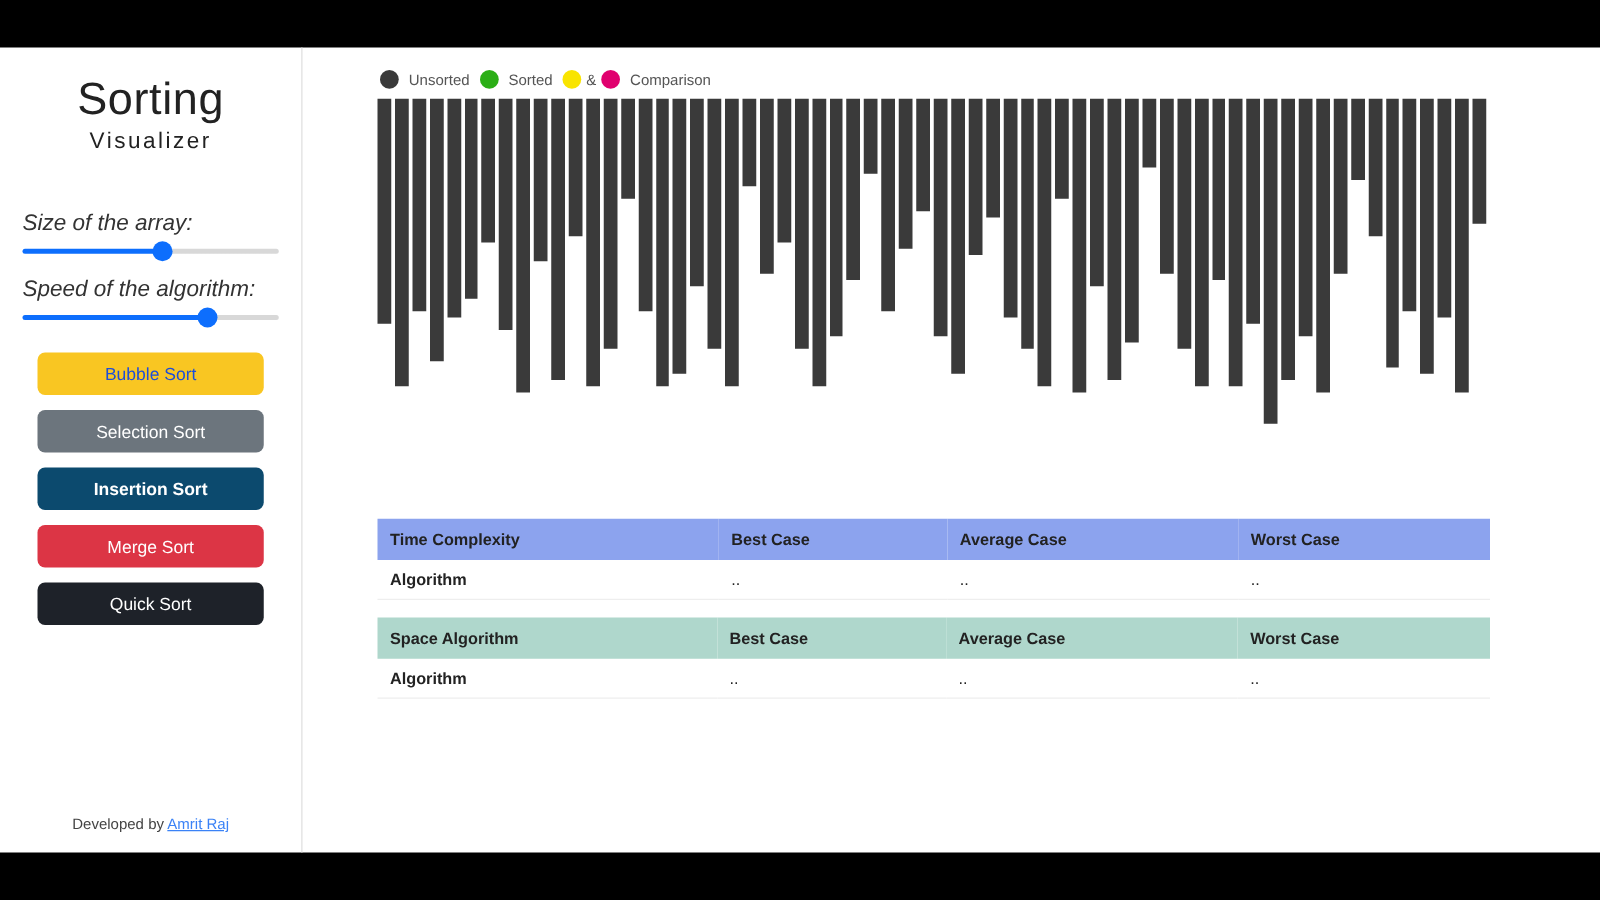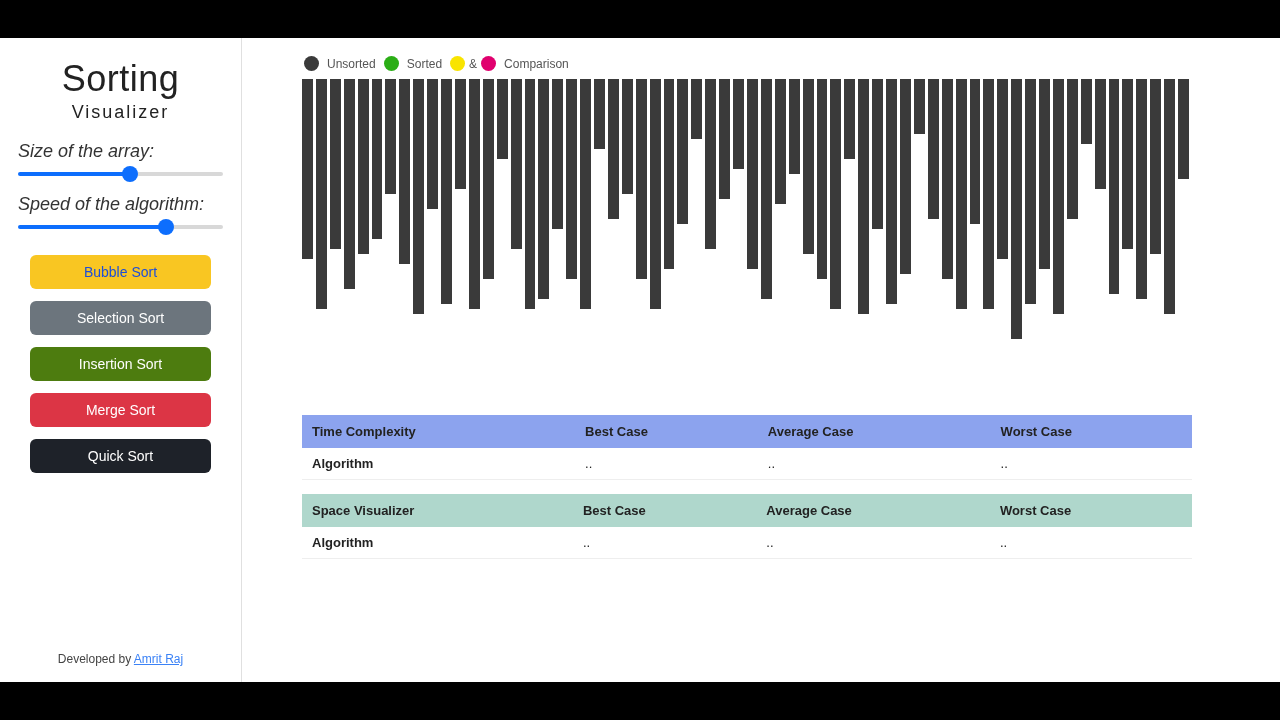--- a/index.html
+++ b/index.html
@@ -1,31 +1,31 @@
 <!DOCTYPE html>
 <html><head>
 <meta charset="utf-8">
 <style>
   * { box-sizing: border-box; margin: 0; padding: 0; }
   body { font-family: "Segoe UI", Arial, sans-serif; background: #fff; color: #222; height: 720px; width: 1280px; }
   .letterbox-top, .letterbox-bottom { background: #000; height: 38px; width: 100%; }
   .app { display: flex; height: 644px; width: 100%; }
   .sidebar { width: 242px; border-right: 1px solid #e0e0e0; padding: 20px 18px 10px 18px; display: flex; flex-direction: column; }
   .title-main { font-size: 36px; font-weight: 500; text-align: center; letter-spacing: 0.5px; }
-  .title-sub { font-size: 18px; text-align: center; letter-spacing: 2px; margin-top: 2px; margin-bottom: 12px; }
+  .title-sub { font-size: 18px; text-align: center; letter-spacing: 2px; margin-top: 2px; margin-bottom: 39px; }
   .label { font-size: 18px; color: #333; margin: 6px 0 10px 0; font-style: italic; }
   .slider { -webkit-appearance: none; width: 100%; height: 4px; border-radius: 3px; outline: none; margin-bottom: 12px; }
   .slider::-webkit-slider-thumb { -webkit-appearance: none; width: 16px; height: 16px; background: #0d6efd; border-radius: 50%; cursor: pointer; }
   .slider::-moz-range-thumb { width: 16px; height: 16px; background: #0d6efd; border-radius: 50%; border: none; cursor: pointer; }
   .slider::-moz-range-track { height: 4px; border-radius: 3px; }
   .btn { display: block; width: 100%; border: none; border-radius: 6px; color: #fff; font-size: 14px; font-weight: 500; padding: 9px 0; cursor: pointer; margin-bottom: 12px; }
   .btn-generate { background: #0d6efd; margin-bottom: 18px; }
   .btn-bubble { background: #F9C622; color: #1d4ed8; }
   .btn-selection { background: #6C757D; }
-  .btn-insertion { background: #4d7c0f; }
+  .btn-insertion { background: #0c4a6e; font-weight: bold; }
   .btn-merge { background: #DC3545; }
   .btn-quick { background: #1E2229; }
   .algo-block { padding: 8px 12px 2px 12px; margin-top: 6px; }
   .credit { text-align: center; font-size: 12px; color: #444; margin-top: auto; padding-bottom: 6px; }
   .credit a { color: #3b82f6; text-decoration: underline; }
   .main { flex: 1; padding: 18px 40px 18px 60px; }
   .legend { display: flex; align-items: center; gap: 8px; font-size: 12px; color: #555; margin-bottom: 8px; margin-left: 2px; }
   .legend .dot { width: 15px; height: 15px; border-radius: 50%; display: inline-block; }
   .viz { display: flex; align-items: flex-start; height: 280px; gap: 0; width: 890px; }
   .bar { width: 11px; margin-right: 3px; background: #3a3a3a; }
@@ -162,21 +162,21 @@
             <td>..</td>
             <td>..</td>
             <td>..</td>
           </tr>
         </tbody>
       </table>
 
       <table>
         <thead class="thead-space">
           <tr>
-            <th>Space Visualizer</th>
+            <th>Space Algorithm</th>
             <th>Best Case</th>
             <th>Average Case</th>
             <th>Worst Case</th>
           </tr>
         </thead>
         <tbody>
           <tr>
             <td class="row-label">Algorithm</td>
             <td>..</td>
             <td>..</td>

